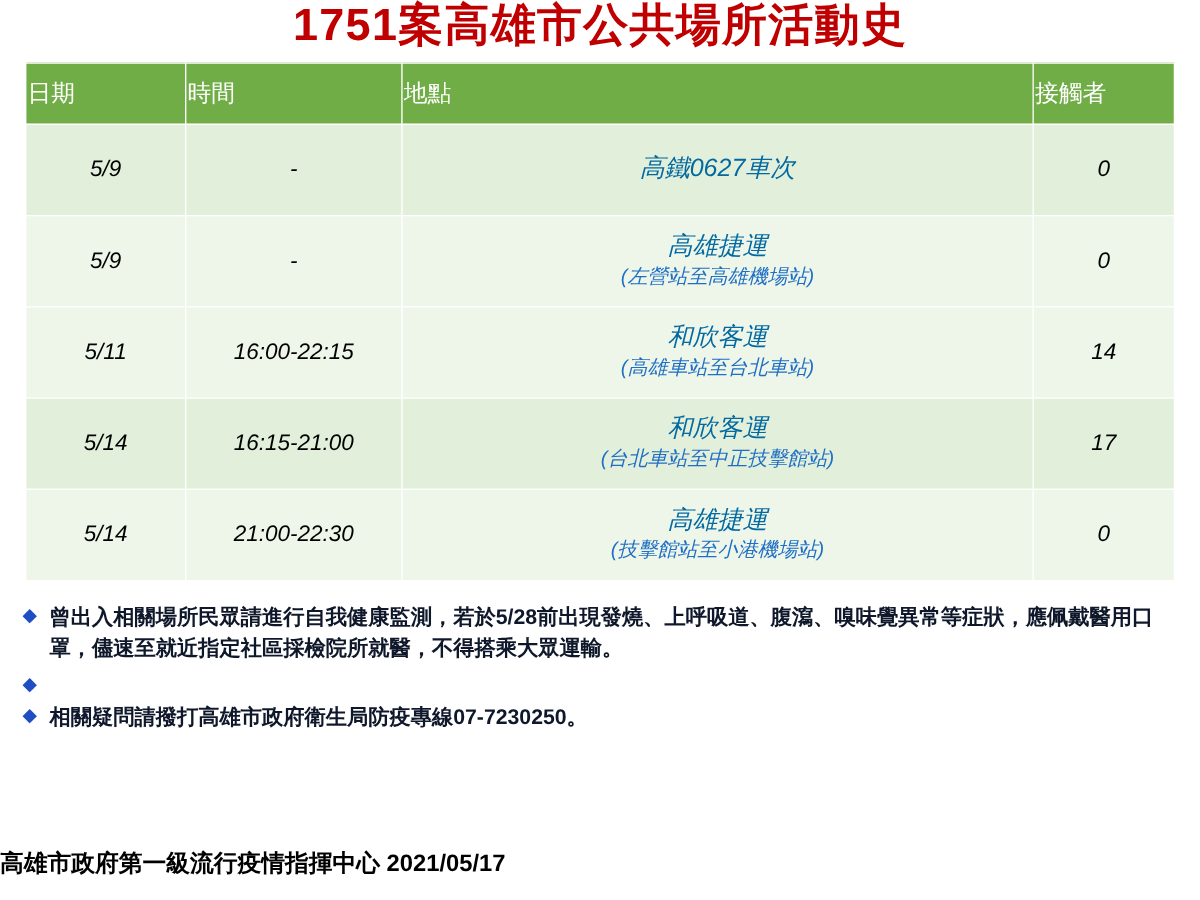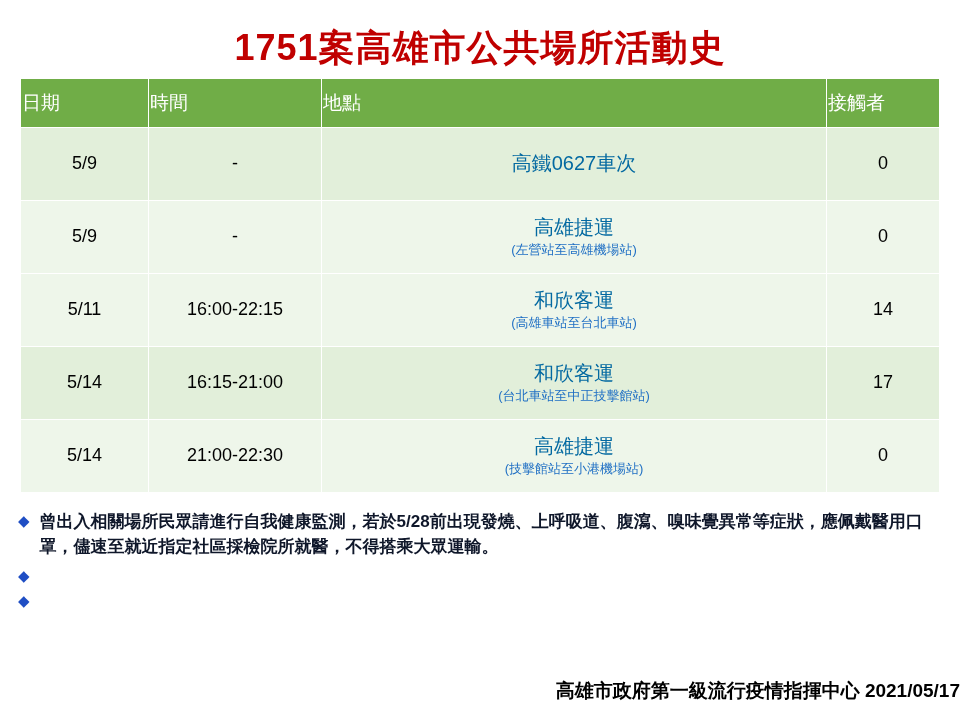--- a/index.html
+++ b/index.html
@@ -18,21 +18,21 @@
     width: 960px;
     height: 720px;
     box-sizing: border-box;
   }
   .title {
     text-align: center;
     color: #c00000;
     font-size: 36px;
     font-weight: bold;
     letter-spacing: 1px;
-    padding-top: 28px;
+    padding-top: 0;
     padding-bottom: 8px;
     line-height: 1.1;
   }
   table.activity {
     border-collapse: collapse;
     table-layout: fixed;
     width: 920px;
     margin: 2px auto 0 auto;
     border: 1px solid #ffffff;
   }
@@ -47,35 +47,36 @@
     vertical-align: middle;
   }
   table.activity td {
     border: 1px solid #ffffff;
     text-align: center;
     vertical-align: middle;
     height: 70px;
     font-size: 18px;
     color: #000000;
     line-height: 1.35;
+    font-style: italic;
   }
   tr.row-odd td { background: #e2efda; }
   tr.row-even td { background: #eef6ea; }
   td.col-date { font-size: 18px; }
   td.col-time { font-size: 16px; }
   td.col-count { font-size: 18px; }
   .place-main {
     display: block;
     color: #0369a1;
     font-size: 20px;
   }
   .place-sub {
     display: block;
     color: #1f6fc4;
-    font-size: 13px;
+    font-size: 16px;
   }
   .notes {
     margin: 16px 18px 0 18px;
   }
   .note {
     display: flex;
     align-items: flex-start;
     margin-bottom: 4px;
   }
   .bullet {
@@ -86,21 +87,21 @@
     flex: 0 0 auto;
     transform: translateY(1px);
   }
   .note-text {
     color: #0f172a;
     font-size: 17px;
     font-weight: bold;
     line-height: 1.5;
   }
   .footer {
-    text-align: right;
+    text-align: left;
     color: #000000;
     font-size: 19px;
     font-weight: bold;
     position: absolute;
     left: 0;
     right: 0;
     bottom: 16px;
   }
 </style>
 </head>
@@ -171,18 +172,19 @@
   <div class="notes">
     <div class="note">
       <span class="bullet">◆</span>
       <span class="note-text">曾出入相關場所民眾請進行自我健康監測，若於5/28前出現發燒、上呼吸道、腹瀉、嗅味覺異常等症狀，應佩戴醫用口罩，儘速至就近指定社區採檢院所就醫，不得搭乘大眾運輸。</span>
     </div>
     <div class="note">
       <span class="bullet">◆</span>
     </div>
     <div class="note">
       <span class="bullet">◆</span>
+      <span class="note-text">相關疑問請撥打高雄市政府衛生局防疫專線07-7230250。</span>
     </div>
   </div>
 
   <div class="footer">高雄市政府第一級流行疫情指揮中心  2021/05/17</div>
 
 </div>
 
 </body></html>

